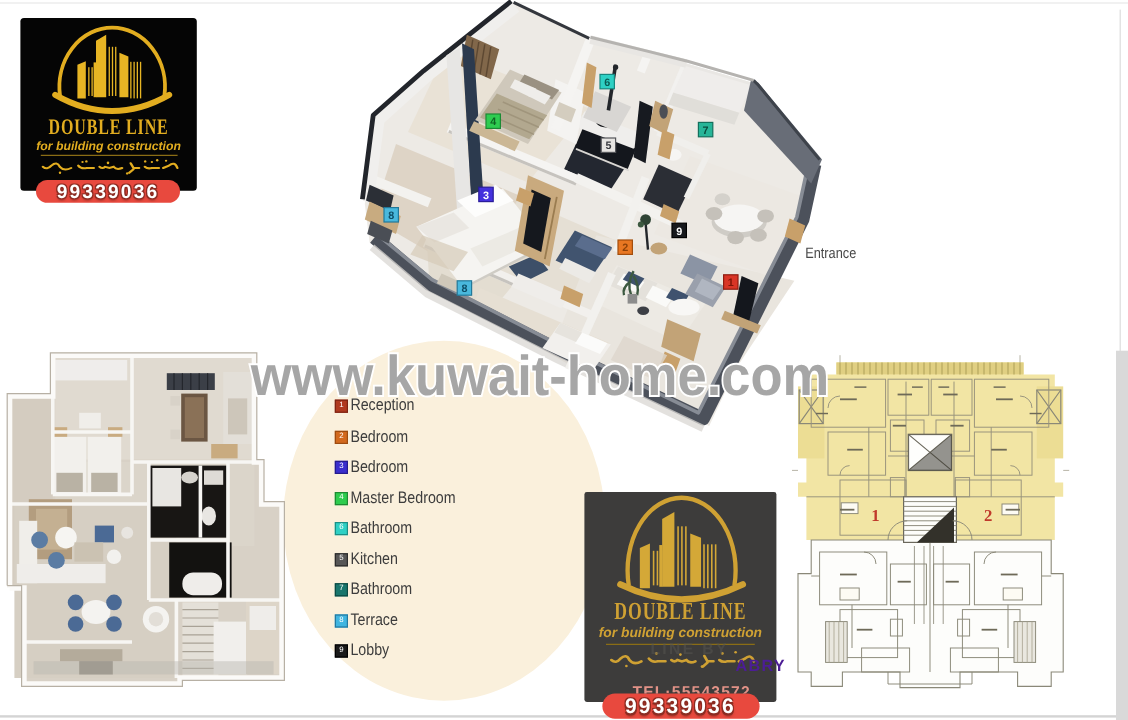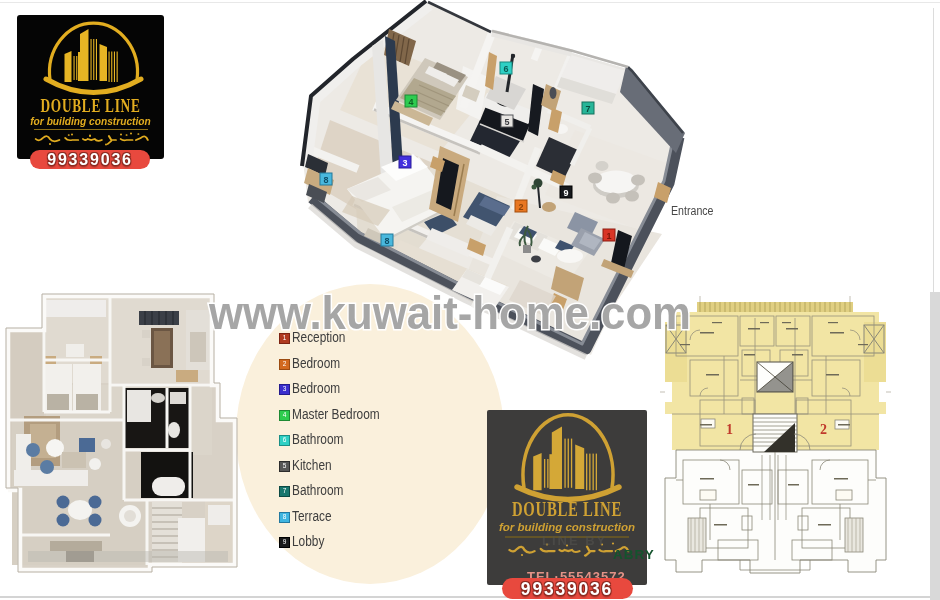--- a/index.html
+++ b/index.html
@@ -709,13 +709,13 @@
     <circle cx="547" cy="544.5" r="1.1"></circle>
     <circle cx="522" cy="555" r="1.1"></circle>
   </g>
 
   <rect x="502" y="578" width="131" height="21" rx="10.5" fill="#e8493e"></rect>
   <text x="567" y="594.5" text-anchor="middle" font-family="Liberation Sans, sans-serif" font-size="17.5" font-weight="bold" fill="#ffffff" letter-spacing="1.8" style="text-shadow:1px 1px 0 #8c2c22, -1px 1px 0 #8c2c22, 1px -1px 0 #8c2c22, -1px -1px 0 #8c2c22, 0 2px 2px rgba(70,20,14,.6);">99339036</text>
 </svg>
 
 <div class="abs" style="left:527px;top:569px;width:110px;height:9px;overflow:hidden;font-size:13px;color:#e29287;font-weight:bold;letter-spacing:1px;">TEL·55543572</div>
 <div class="abs" style="left:542px;top:533px;font-size:13px;color:#55544f;font-weight:bold;letter-spacing:2px;opacity:.55;">LINE BY</div>
-<div class="abs" style="left:613px;top:547px;font-size:13.5px;color:#14532d;font-weight:bold;letter-spacing:1px;">ABRY</div>
+<div class="abs" style="left:613px;top:547px;font-size:13.5px;color:#4c1d95;font-weight:bold;letter-spacing:1px;">ABRY</div>
 
 </body></html>

